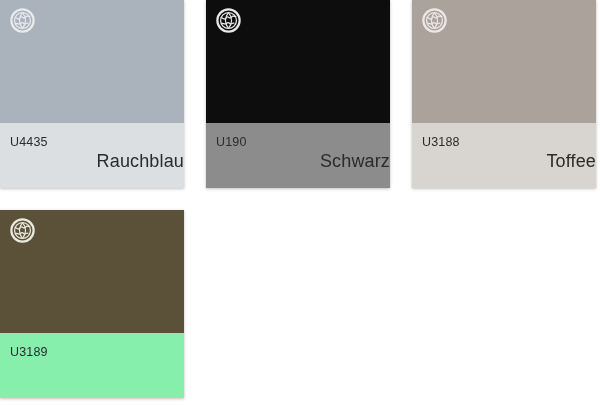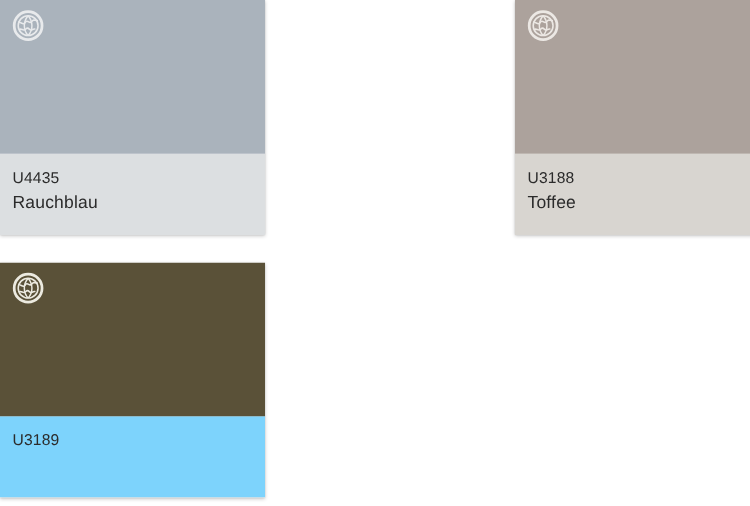--- a/index.html
+++ b/index.html
@@ -18,21 +18,21 @@
   #swatch-grid {
     position: relative;
     width: 600px;
     height: 405px;
     box-sizing: border-box;
     padding: 0;
   }
 
   .swatch-card {
     position: absolute;
-    width: 212px;
+    width: 184px;
     height: 188px;
     box-sizing: border-box;
     overflow: hidden;
     box-shadow: 0 1px 3px rgba(0,0,0,0.22), 0 0 1px rgba(0,0,0,0.12);
     background: #ffffff;
   }
 
   
   .pos-0 { left: 0px;   top: 0px; }
   .pos-1 { left: 206px; top: 0px; }
@@ -66,46 +66,63 @@
     display: block;
     font-size: 12.5px;
     line-height: 17px;
     letter-spacing: 0.15px;
     color: #2b2b2b;
     white-space: nowrap;
   }
 
   .swatch-name {
     display: block;
-    font-size: 14px;
+    font-size: 18px;
     line-height: 17px;
     letter-spacing: 0.15px;
     color: #2b2b2b;
     white-space: nowrap;
     margin-top: 2px;
+    text-align: right;
   }
 </style>
 </head>
 <body style="background: rgb(255, 255, 255);">
 
 <div id="swatch-grid">
     <div class="swatch-card pos-0">
       <div class="swatch-color" style="background: rgb(170, 179, 188);">
         <span class="swatch-icon"><svg viewBox="0 0 32 32" width="27" height="27" aria-hidden="true">
             <circle cx="16" cy="16" r="13.2" fill="none" stroke="#e8eaec" stroke-width="2.6"></circle>
             <circle cx="16" cy="16" r="9.4" fill="none" stroke="#e8eaec" stroke-width="1.5"></circle>
             <path d="M7.2 12.6c2.1.4 3.1 1.9 4.6 1.6 1.5-.3 1.3-2.2 2.9-2.4 1.6-.2 2 1.4 3.5 1.1 1.5-.3 1.6-2 3.1-2.1 1.2-.1 2 .6 3.4.4" fill="none" stroke="#e8eaec" stroke-width="1.5" stroke-linecap="round"></path>
             <path d="M8 19.4c1.8-.5 2.6.9 4.2.7 1.6-.2 1.8-1.8 3.3-1.7 1.5.1 1.7 1.7 3.2 1.7 1.4 0 2.1-1.2 3.6-.9" fill="none" stroke="#e8eaec" stroke-width="1.5" stroke-linecap="round"></path>
             <path d="M16 6.6c-2.4 2.8-3.6 6-3.6 9.4s1.2 6.6 3.6 9.4" fill="none" stroke="#e8eaec" stroke-width="1.4"></path>
             <path d="M16 6.6c2.4 2.8 3.6 6 3.6 9.4s-1.2 6.6-3.6 9.4" fill="none" stroke="#e8eaec" stroke-width="1.4"></path>
           </svg></span>
       </div>
       <div class="swatch-label" style="background: rgb(220, 223, 225);">
         <span class="swatch-code" style="color: rgb(43, 43, 43);">U4435</span>
         <span class="swatch-name" style="color: rgb(43, 43, 43);">Rauchblau</span>
+      </div>
+    </div>
+    <div class="swatch-card pos-1">
+      <div class="swatch-color" style="background: rgb(13, 13, 13);">
+        <span class="swatch-icon"><svg viewBox="0 0 32 32" width="27" height="27" aria-hidden="true">
+            <circle cx="16" cy="16" r="13.2" fill="none" stroke="#e8e8e8" stroke-width="2.6"></circle>
+            <circle cx="16" cy="16" r="9.4" fill="none" stroke="#e8e8e8" stroke-width="1.5"></circle>
+            <path d="M7.2 12.6c2.1.4 3.1 1.9 4.6 1.6 1.5-.3 1.3-2.2 2.9-2.4 1.6-.2 2 1.4 3.5 1.1 1.5-.3 1.6-2 3.1-2.1 1.2-.1 2 .6 3.4.4" fill="none" stroke="#e8e8e8" stroke-width="1.5" stroke-linecap="round"></path>
+            <path d="M8 19.4c1.8-.5 2.6.9 4.2.7 1.6-.2 1.8-1.8 3.3-1.7 1.5.1 1.7 1.7 3.2 1.7 1.4 0 2.1-1.2 3.6-.9" fill="none" stroke="#e8e8e8" stroke-width="1.5" stroke-linecap="round"></path>
+            <path d="M16 6.6c-2.4 2.8-3.6 6-3.6 9.4s1.2 6.6 3.6 9.4" fill="none" stroke="#e8e8e8" stroke-width="1.4"></path>
+            <path d="M16 6.6c2.4 2.8 3.6 6 3.6 9.4s-1.2 6.6-3.6 9.4" fill="none" stroke="#e8e8e8" stroke-width="1.4"></path>
+          </svg></span>
+      </div>
+      <div class="swatch-label" style="background: rgb(140, 140, 140);">
+        <span class="swatch-code" style="color: rgb(43, 43, 43);">U190</span>
+        <span class="swatch-name" style="color: rgb(43, 43, 43);">Schwarz</span>
       </div>
     </div>
     <div class="swatch-card pos-2">
       <div class="swatch-color" style="background: rgb(172, 162, 156);">
         <span class="swatch-icon"><svg viewBox="0 0 32 32" width="27" height="27" aria-hidden="true">
             <circle cx="16" cy="16" r="13.2" fill="none" stroke="#ece8e4" stroke-width="2.6"></circle>
             <circle cx="16" cy="16" r="9.4" fill="none" stroke="#ece8e4" stroke-width="1.5"></circle>
             <path d="M7.2 12.6c2.1.4 3.1 1.9 4.6 1.6 1.5-.3 1.3-2.2 2.9-2.4 1.6-.2 2 1.4 3.5 1.1 1.5-.3 1.6-2 3.1-2.1 1.2-.1 2 .6 3.4.4" fill="none" stroke="#ece8e4" stroke-width="1.5" stroke-linecap="round"></path>
             <path d="M8 19.4c1.8-.5 2.6.9 4.2.7 1.6-.2 1.8-1.8 3.3-1.7 1.5.1 1.7 1.7 3.2 1.7 1.4 0 2.1-1.2 3.6-.9" fill="none" stroke="#ece8e4" stroke-width="1.5" stroke-linecap="round"></path>
             <path d="M16 6.6c-2.4 2.8-3.6 6-3.6 9.4s1.2 6.6 3.6 9.4" fill="none" stroke="#ece8e4" stroke-width="1.4"></path>
@@ -121,17 +138,17 @@
       <div class="swatch-color" style="background: rgb(90, 81, 56);">
         <span class="swatch-icon"><svg viewBox="0 0 32 32" width="27" height="27" aria-hidden="true">
             <circle cx="16" cy="16" r="13.2" fill="none" stroke="#eceae0" stroke-width="2.6"></circle>
             <circle cx="16" cy="16" r="9.4" fill="none" stroke="#eceae0" stroke-width="1.5"></circle>
             <path d="M7.2 12.6c2.1.4 3.1 1.9 4.6 1.6 1.5-.3 1.3-2.2 2.9-2.4 1.6-.2 2 1.4 3.5 1.1 1.5-.3 1.6-2 3.1-2.1 1.2-.1 2 .6 3.4.4" fill="none" stroke="#eceae0" stroke-width="1.5" stroke-linecap="round"></path>
             <path d="M8 19.4c1.8-.5 2.6.9 4.2.7 1.6-.2 1.8-1.8 3.3-1.7 1.5.1 1.7 1.7 3.2 1.7 1.4 0 2.1-1.2 3.6-.9" fill="none" stroke="#eceae0" stroke-width="1.5" stroke-linecap="round"></path>
             <path d="M16 6.6c-2.4 2.8-3.6 6-3.6 9.4s1.2 6.6 3.6 9.4" fill="none" stroke="#eceae0" stroke-width="1.4"></path>
             <path d="M16 6.6c2.4 2.8 3.6 6 3.6 9.4s-1.2 6.6-3.6 9.4" fill="none" stroke="#eceae0" stroke-width="1.4"></path>
           </svg></span>
       </div>
-      <div class="swatch-label" style="background: #7dd3fc;">
+      <div class="swatch-label" style="background: #86efac;">
         <span class="swatch-code" style="color: rgb(43, 43, 43);">U3189</span>
       </div>
     </div>
   </div>
 
 </body></html>

